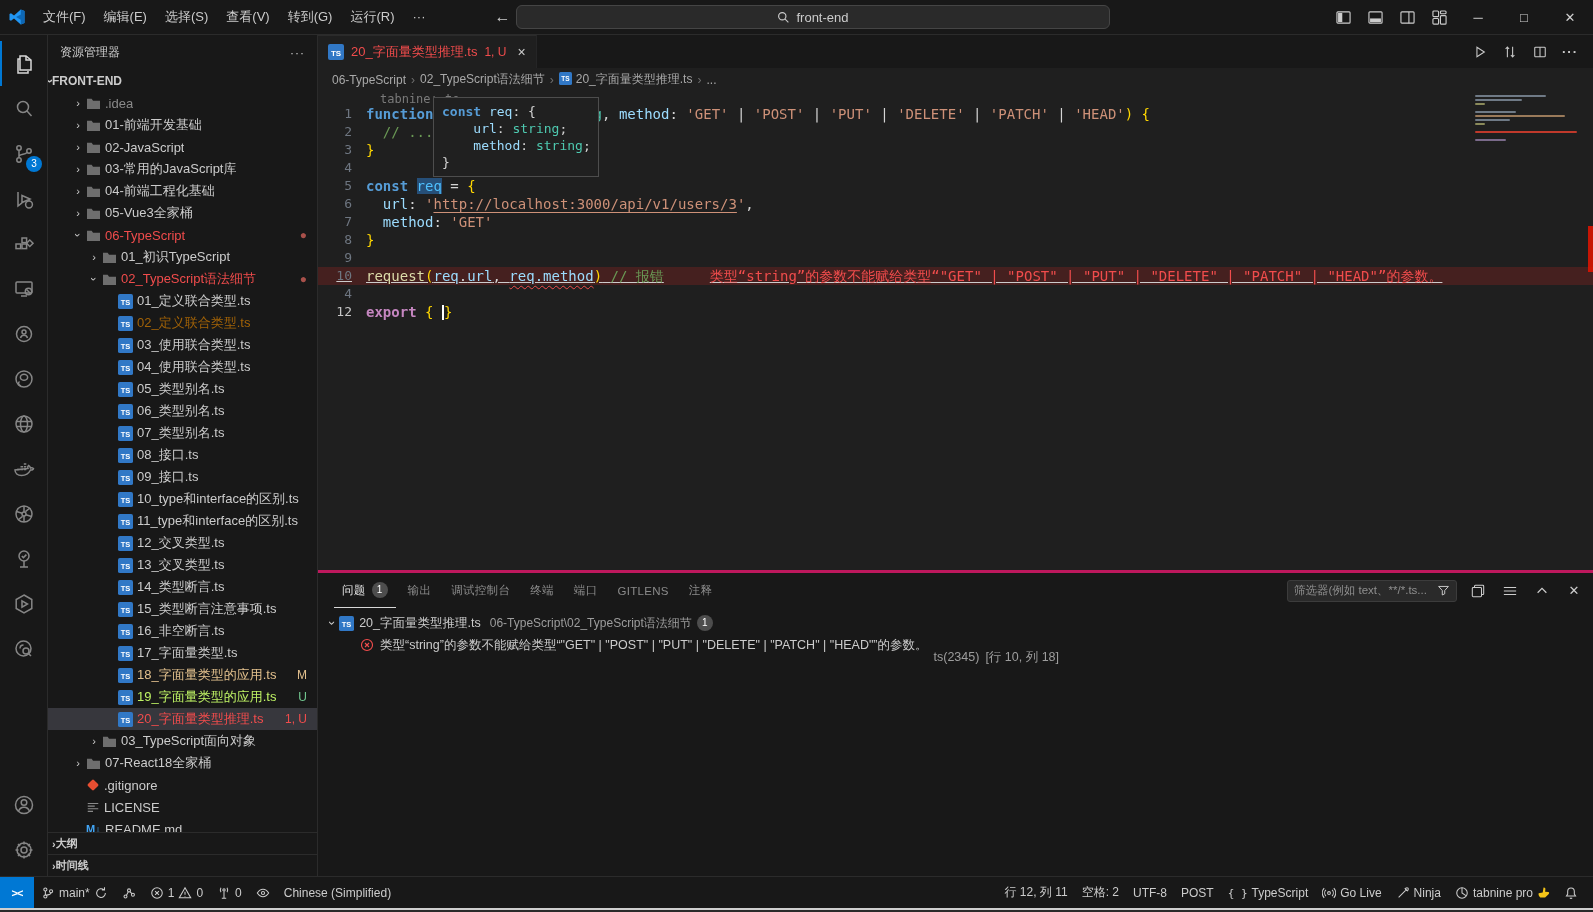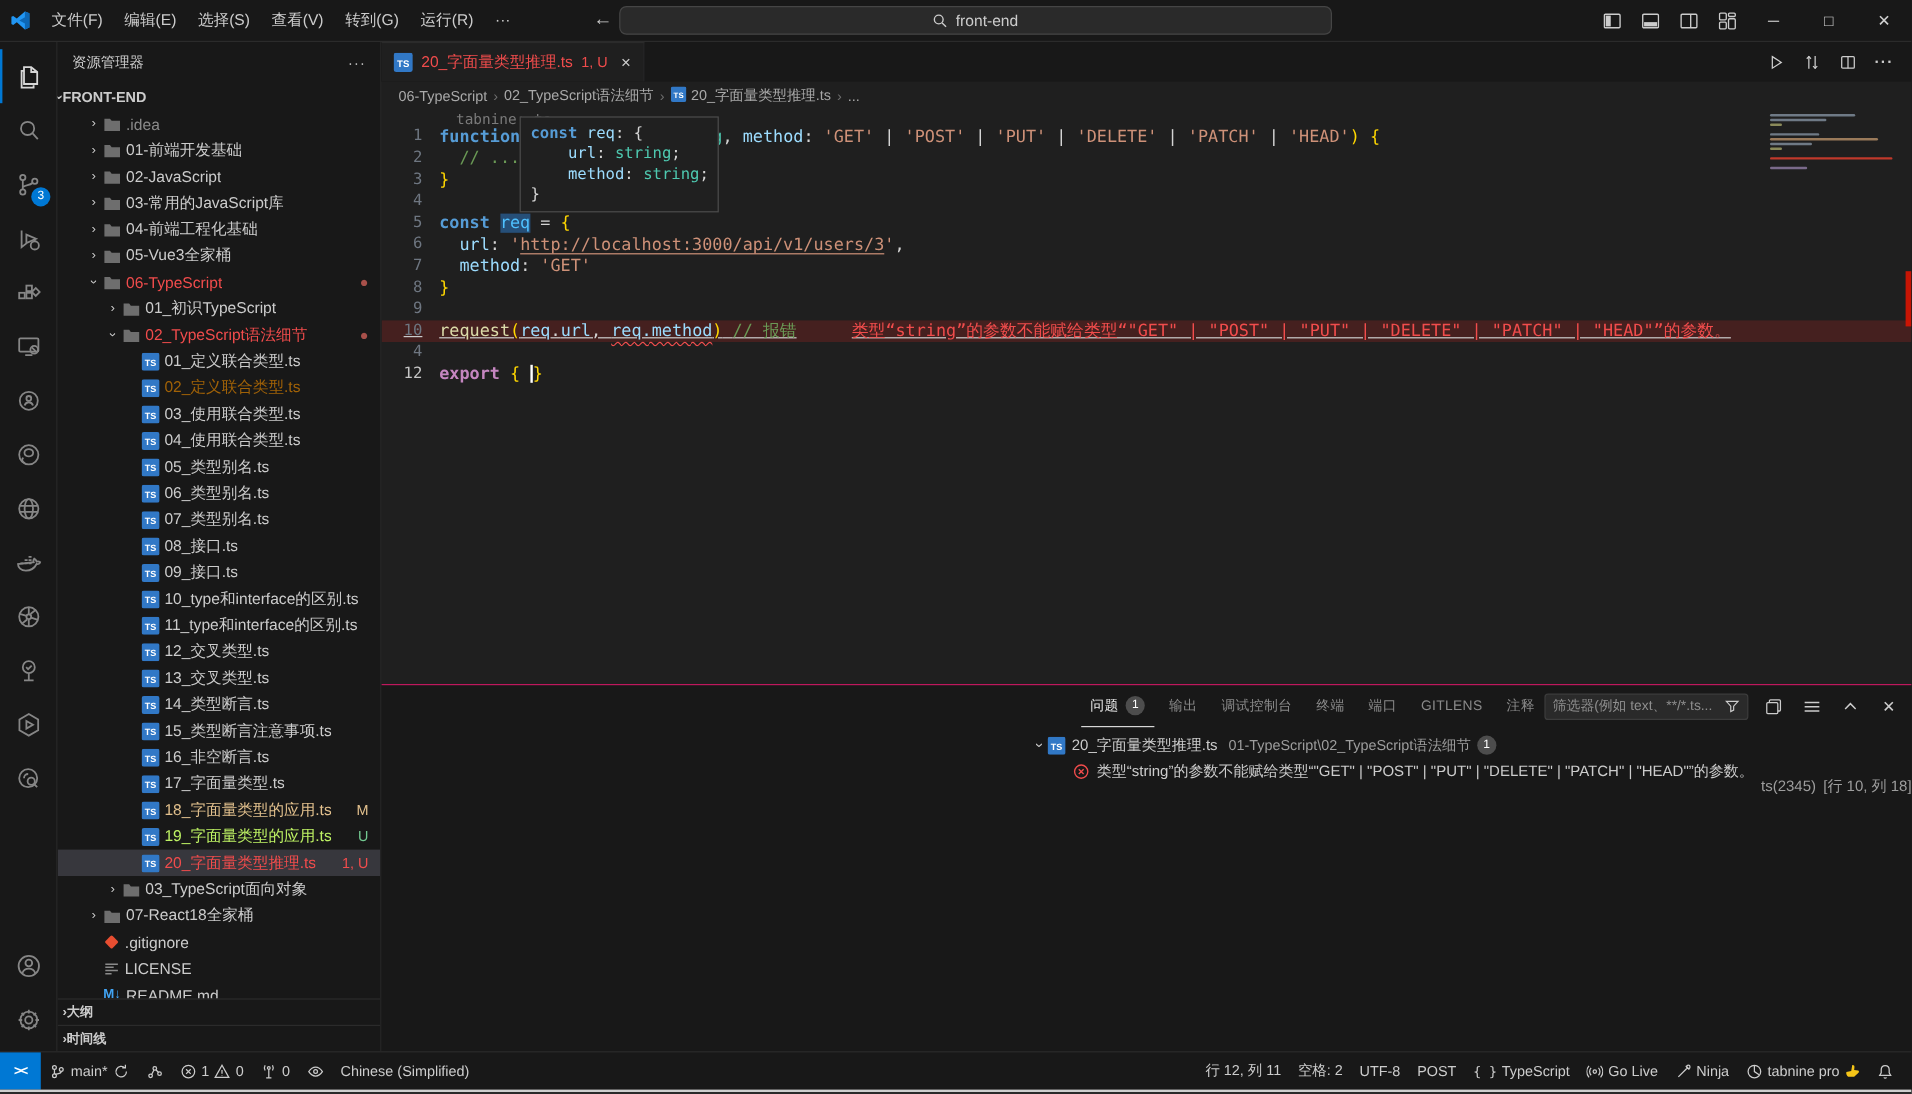--- a/index.html
+++ b/index.html
@@ -85,22 +85,22 @@
   .ghost-text { position:absolute; top:1px; left:62px; color:#7a7a7a; font-size:12px; }
 
   .hover-tooltip { position:absolute; left:115px; top:6px; width:166px; background:#202020;
     border:1px solid #4d4d4d; padding:5px 8px; z-index:5; font-size:13px; line-height:17px; white-space:pre; }
 
   .minimap { position:absolute; right:16px; top:4px; width:102px; }
   .mm-row { height:2px; margin-bottom:2px; border-radius:1px; }
   .ruler-marker { position:absolute; right:0; top:135px; width:5px; height:46px; background:#e51400; opacity:.85; }
 
   
-  .panel { height:306px; flex:0 0 306px; background:#181818; border-top:1px solid #be185d;
-    display:flex; flex-direction:column;align-items:flex-end; }
+  .panel { height:306px; flex:0 0 306px; background:#181818; border-top:3px solid #be185d;
+    display:flex; flex-direction:column; }
   .panel-header { height:35px; display:flex; align-items:center; padding:0 8px 0 16px; flex:0 0 35px; }
   .panel-tabs { display:flex; align-items:center; gap:4px; }
   .panel-tab { padding:0 8px; height:35px; display:flex; align-items:center; gap:6px;
     color:#8a8a8a; font-size:11.5px; letter-spacing:.3px; }
   .panel-tab.active { color:#e7e7e7; border-bottom:1px solid #d7d7d7; }
   .count-badge { min-width:16px; height:16px; padding:0 4px; background:#4d4d4d; border-radius:9px;
     color:#fff; font-size:10px; line-height:16px; text-align:center; }
   .panel-right { margin-left:auto; display:flex; align-items:center; gap:10px; }
   .filterbox { width:170px; height:22px; background:#2a2a2a; border:1px solid #3c3c3c; border-radius:3px;
     display:flex; align-items:center; padding:0 6px; color:#8f8f8f; font-size:11.5px; gap:4px; }
@@ -765,21 +765,21 @@
           </div>
         </div>
         <div class="panel-body">
           <div class="prob-group">
             <span class="chev open">›</span>
             <svg width="15" height="15" viewBox="0 0 16 16">
                 <rect width="16" height="16" rx="2" fill="#3178c6"></rect>
                 <text x="8" y="11.5" font-size="8" font-weight="bold" fill="#fff" text-anchor="middle" font-family="Liberation Sans, sans-serif">TS</text>
               </svg>
             <span>20_字面量类型推理.ts</span>
-            <span class="prob-path">01-TypeScript\02_TypeScript语法细节</span>
+            <span class="prob-path">06-TypeScript\02_TypeScript语法细节</span>
             <span class="count-badge">1</span>
           </div>
           <div class="prob-row">
             <svg width="14" height="14" viewBox="0 0 16 16">
                 <circle cx="8" cy="8" r="6.3" fill="none" stroke="#f14c4c" stroke-width="1.3"></circle>
                 <path d="M5.7 5.7l4.6 4.6M10.3 5.7l-4.6 4.6" stroke="#f14c4c" stroke-width="1.3"></path>
               </svg>
             <span class="prob-msg">类型“string”的参数不能赋给类型“"GET" | "POST" | "PUT" | "DELETE" | "PATCH" | "HEAD"”的参数。</span>
             <span class="prob-code">ts(2345)</span>
             <span class="prob-loc">[行 10, 列 18]</span>

